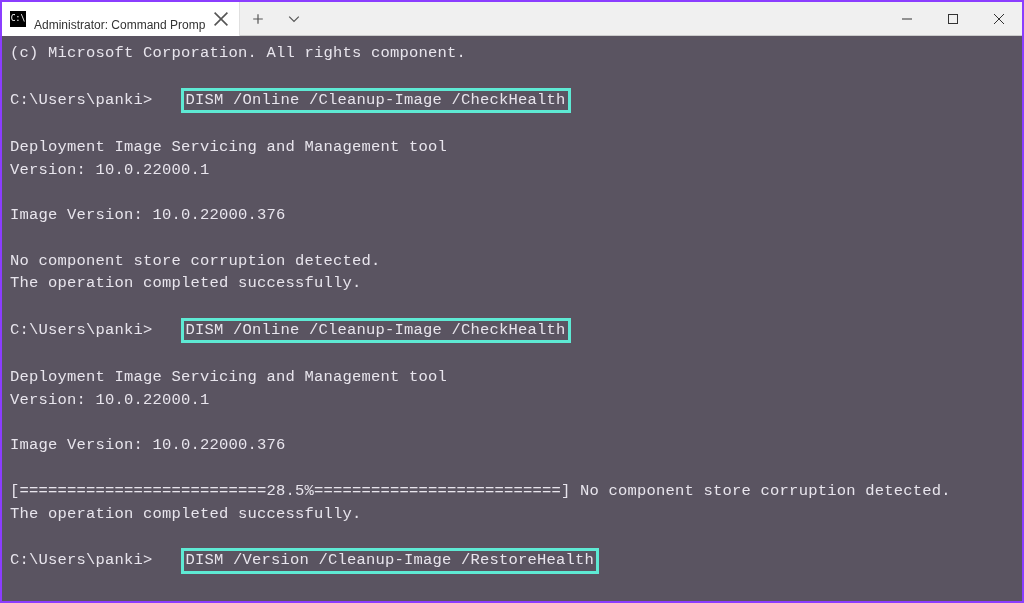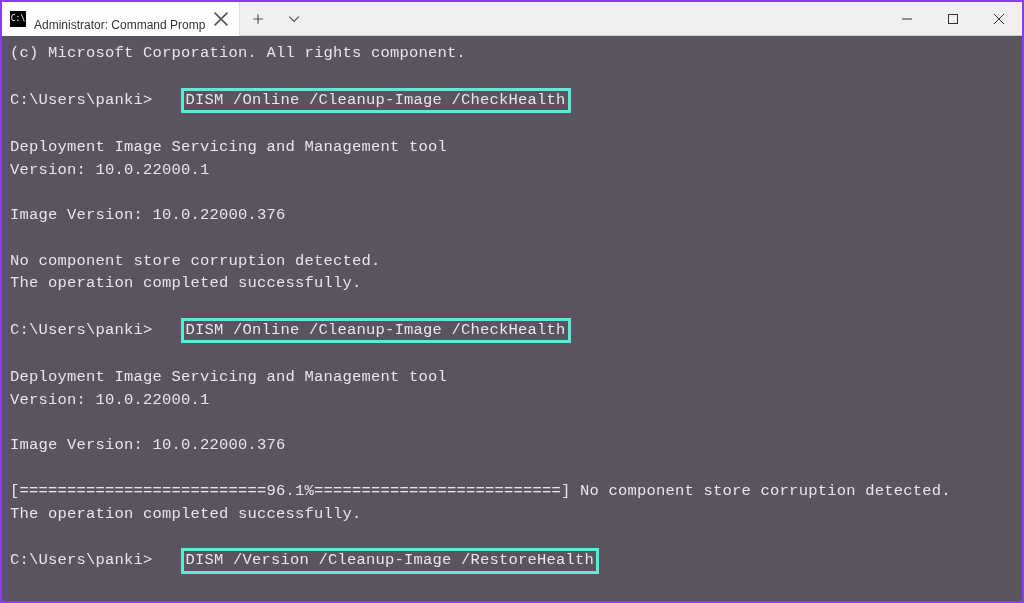--- a/index.html
+++ b/index.html
@@ -167,21 +167,21 @@
 <span>No component store corruption detected.</span>
 <span>The operation completed successfully.</span>
 
 <span>C:\Users\panki&gt;</span><span class="hl">DISM /Online /Cleanup-Image /CheckHealth</span>
 
 <span>Deployment Image Servicing and Management tool</span>
 <span>Version: 10.0.22000.1</span>
 
 <span>Image Version: 10.0.22000.376</span>
 
-<span>[==========================96.1%==========================] No component store corruption detected.</span>
+<span>[==========================28.5%==========================] No component store corruption detected.</span>
 <span>The operation completed successfully.</span>
 
 <span>C:\Users\panki&gt;</span><span class="hl">DISM /Version /Cleanup-Image /RestoreHealth</span>
 
 <span>Deployment Image Servicing and Management tool</span>
 
 
 
 
 </div>

